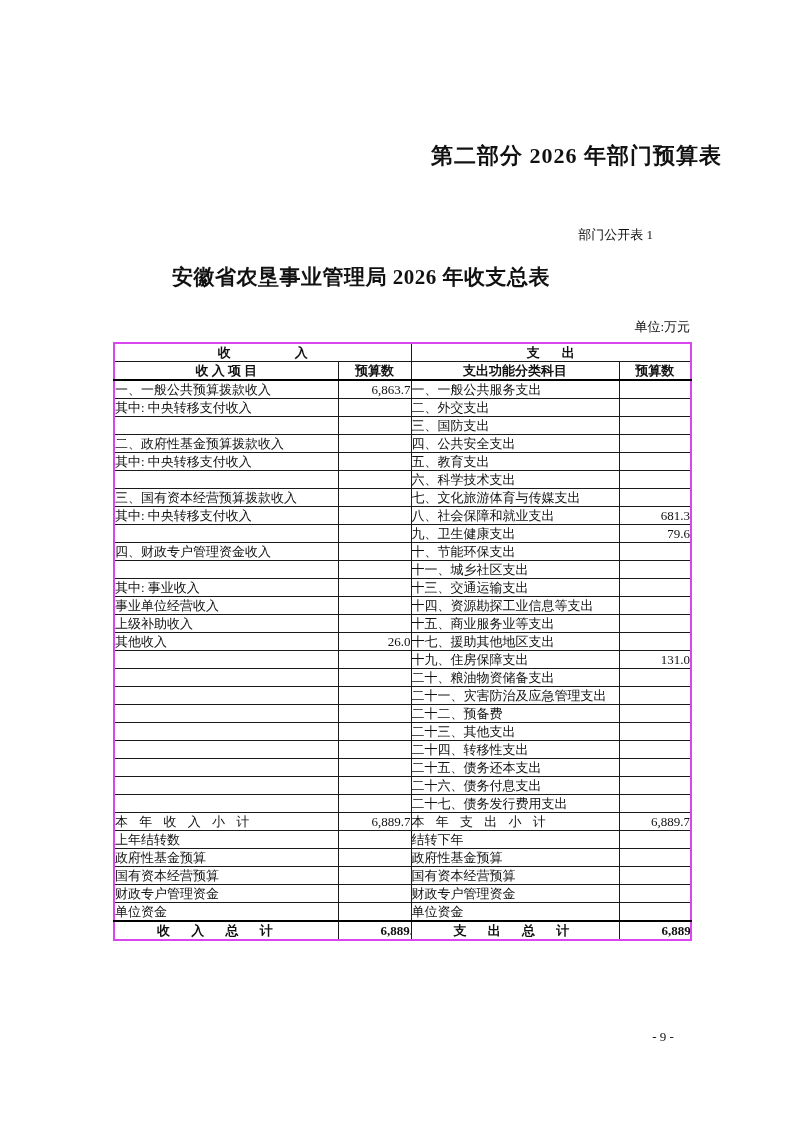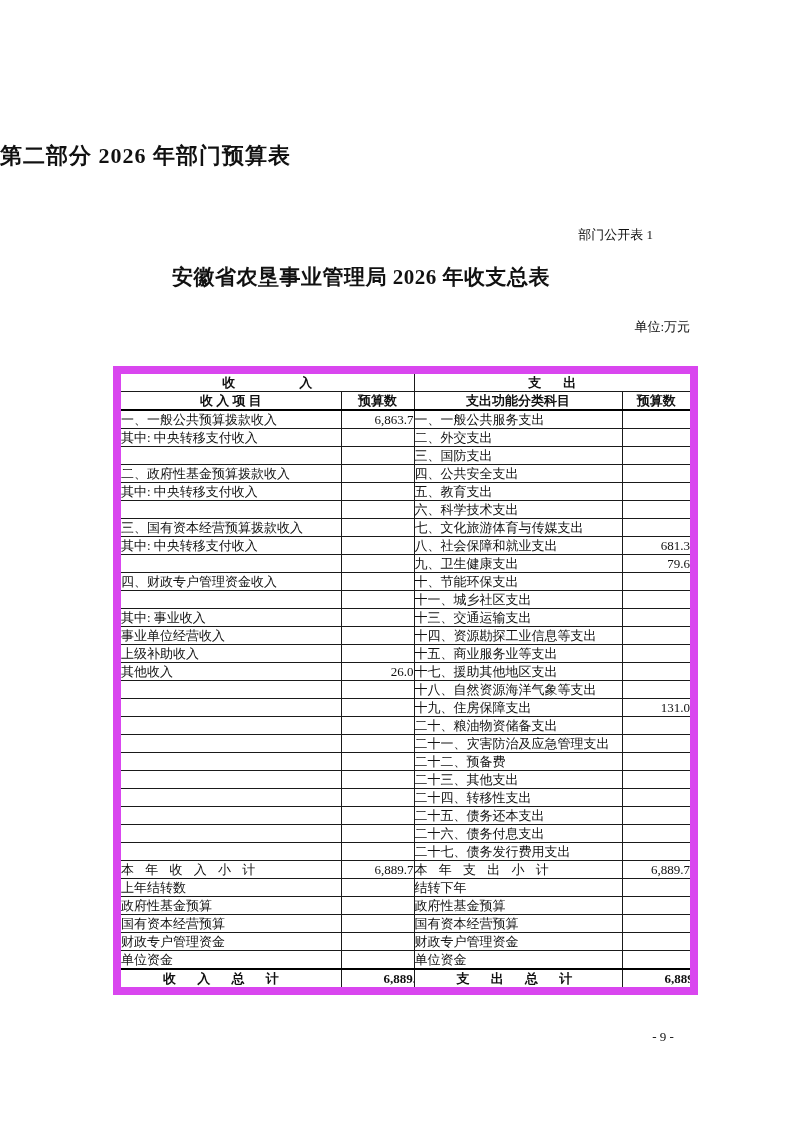--- a/index.html
+++ b/index.html
@@ -6,22 +6,22 @@
   .page{
     position:relative;
     width:794px;height:1123px;
     background:#ffffff;
     font-family:"Liberation Serif","DejaVu Serif",serif;
     color:#111;
     overflow:hidden;
   }
   .section-title{
     position:absolute;top:141px;left:0;right:0;
-    box-sizing:border-box;padding-right:42px;
-    text-align:left;
+    box-sizing:border-box;padding-right:72px;
+    text-align:right;
     font-size:22px;font-weight:bold;letter-spacing:1px;
   }
   .table-label{
     position:absolute;top:226px;right:141px;
     font-size:13px;
   }
   .table-title{
     position:absolute;top:263px;left:0;right:0;
     box-sizing:border-box;padding-right:72px;
     text-align:center;
@@ -40,21 +40,21 @@
   }
   table.budget th, table.budget td{
     border:1px solid #1a1a1a;
     height:17px;
     padding:0;
     line-height:1.05;
     vertical-align:middle;
     overflow:hidden;
     white-space:nowrap;
   }
-  table.budget{border:8px solid #d946ef;margin-top:24px;}
+  table.budget{border:2px solid #d946ef;}
   table.budget th{font-weight:bold;text-align:center;}
   tr.colhead th{border-bottom:2px solid #000;}
   .sp-wide{letter-spacing:64px;text-indent:64px;}
   .sp-mid{letter-spacing:22px;text-indent:22px;}
   td.mid, th.mid{border-left:2px solid #000;}
   td.item{text-align:left;}
   td.val{text-align:right;padding-right:4px;}
   td.ind0{padding-left:5px;}
   td.ind1{padding-left:52px;}
   td.ind2{padding-left:88px;}
@@ -186,26 +186,20 @@
         </tr>
         <tr>
           <td class="item ind2">其他收入</td>
           <td class="val">26.0</td>
           <td class="item mid ind0">十七、援助其他地区支出</td>
           <td class="val"></td>
         </tr>
         <tr>
           <td class="item ind0"></td>
           <td class="val"></td>
-          <td class="item mid ind0">十八、自然资源海洋气象等支出</td>
-          <td class="val"></td>
-        </tr>
-        <tr>
-          <td class="item ind0"></td>
-          <td class="val"></td>
           <td class="item mid ind0">十九、住房保障支出</td>
           <td class="val">131.0</td>
         </tr>
         <tr>
           <td class="item ind0"></td>
           <td class="val"></td>
           <td class="item mid ind0">二十、粮油物资储备支出</td>
           <td class="val"></td>
         </tr>
         <tr>

